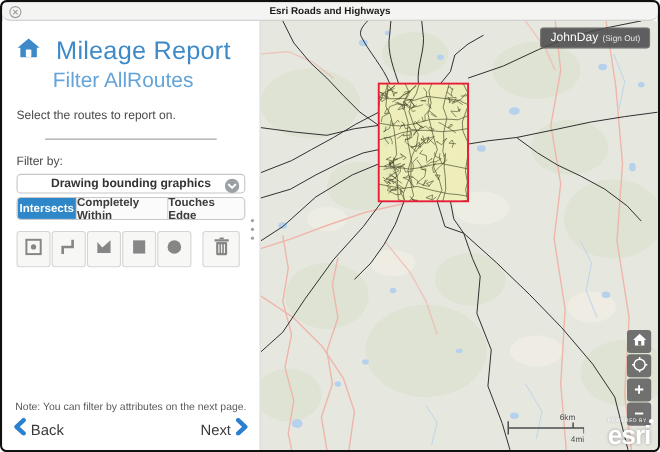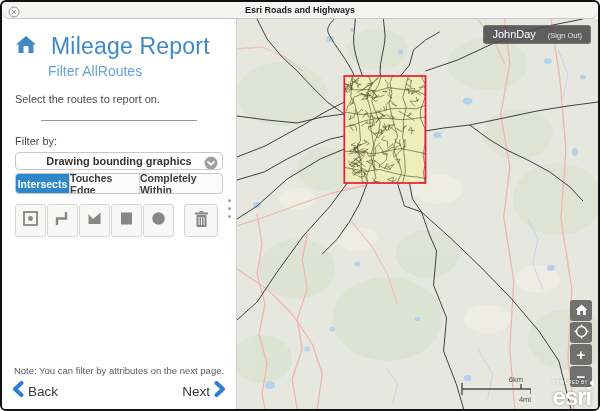--- a/index.html
+++ b/index.html
@@ -14,21 +14,21 @@
   .titlebar-title { width:100%; text-align:center; font-size:9px; font-weight:bold; color:#1a1a1a; }
   
   .content { flex:1; display:flex; min-height:0; }
   .panel { width:235px; flex:0 0 235px; background:#fff; border-right:1px solid #cfcfcf;
            position:relative; padding:10px 13px 0 13px; }
   .mapwrap { flex:1; position:relative; overflow:hidden; background:#e6e8e0; }
   
   .title-row { display:flex; align-items:center; gap:14px; margin-top:4px; }
   .title-row .home-ic { flex:0 0 auto; }
   .page-title { font-size:23px; font-weight:300; color:#3e8ac9; letter-spacing:0.2px; }
-  .subtitle { margin:3px 0 0 33px; font-size:14px; color:#64a4d8; }
+  .subtitle { margin:3px 0 0 33px; font-size:19px; color:#64a4d8; }
   .instruction { margin-top:14px; font-size:11px; color:#4a4a4a; }
   .rule { margin:15px 0 0 26px; width:156px; border-top:1px solid #9a9a9a; }
   .filter-label { margin-top:14px; font-size:11px; color:#4a4a4a; }
   .dropdown { margin-top:5px; height:18px; border:1px solid #c7c7c7; border-radius:4px; background:#fff;
               position:relative; display:flex; align-items:center; justify-content:center; cursor:pointer; }
   .dropdown-value { font-size:11px; font-weight:bold; color:#333; }
   .dropdown-chev { position:absolute; right:4px; top:3px; }
   .tabs { margin-top:3px; display:flex; height:21px; border:1px solid #c7c7c7; border-radius:4px;
           overflow:hidden; background:#fbfbfb; }
   .tab { display:flex; align-items:center; justify-content:center; font-size:10.5px; font-weight:bold;
@@ -45,21 +45,21 @@
   .drag-dots { position:absolute; right:1px; top:176px; display:flex; flex-direction:column; gap:5px; padding:4px; }
   .drag-dots i { width:3px; height:3px; border-radius:50%; background:#a2a2a2; display:block; }
   .panel-note { position:absolute; left:0; right:0; bottom:33px; text-align:center; font-size:9.5px; color:#5a5a5a; }
   .panel-nav { position:absolute; left:10px; right:10px; bottom:8px; display:flex; align-items:flex-end;
                justify-content:space-between; }
   .nav-btn { display:flex; align-items:center; gap:4px; cursor:pointer; }
   .nav-label { font-size:13.5px; color:#3a3a3a; }
   
   .map-svg { position:absolute; inset:0; width:100%; height:100%; }
   .user-btn { position:absolute; top:6px; right:7px; background:rgba(74,74,74,0.88); border-radius:3px;
-              padding:3px 9px 4px 9px; color:#fff; cursor:pointer; display:flex; align-items:baseline; gap:12px;
+              padding:3px 9px 4px 9px; color:#fff; cursor:pointer; display:flex; align-items:baseline; gap:4px;
               box-shadow:0 0 0 1px rgba(255,255,255,0.15) inset; }
   .user-name { font-size:11px; }
   .user-signout { font-size:7.5px; color:#e8e8e8; }
   .map-controls { position:absolute; right:6px; top:281px; display:flex; flex-direction:column; gap:1px; }
   .map-ctl { width:22px; height:21px; background:rgba(102,102,102,0.92); border-radius:3px; color:#fff;
              display:flex; align-items:center; justify-content:center; cursor:pointer;
              font-size:15px; font-weight:bold; line-height:1; }
   .scalebar { position:absolute; right:67px; bottom:8px; width:70px; height:22px; }
   .scale-km { position:absolute; right:8px; top:-4px; font-size:7.5px; color:#4d4d4d; }
   .scale-mi { position:absolute; right:0px; bottom:-3px; font-size:7.5px; color:#4d4d4d; }
@@ -109,22 +109,22 @@
         <span class="dropdown-chev">
           <svg width="14" height="14" viewBox="0 0 14 14">
             <circle cx="7" cy="7" r="6.5" fill="#9aa0a4"></circle>
             <path d="M4 5.8 L7 8.8 L10 5.8" stroke="#fff" stroke-width="1.8" fill="none" stroke-linecap="round"></path>
           </svg>
         </span>
       </div>
 
       <div class="tabs">
         <div class="tab tab-intersects active">Intersects</div>
+        <div class="tab tab-within">Completely Within</div>
         <div class="tab tab-touches">Touches Edge</div>
-        <div class="tab tab-within">Completely Within</div>
       </div>
 
       <div class="tools-row">
         <div class="tool-btn">
           <span>
             <svg width="17" height="17" viewBox="0 0 17 17">
               <rect x="2" y="2" width="13" height="13" fill="none" stroke="#868686" stroke-width="1.8"></rect>
               <circle cx="8.5" cy="8.5" r="2.4" fill="#868686"></circle>
             </svg>
           </span>

